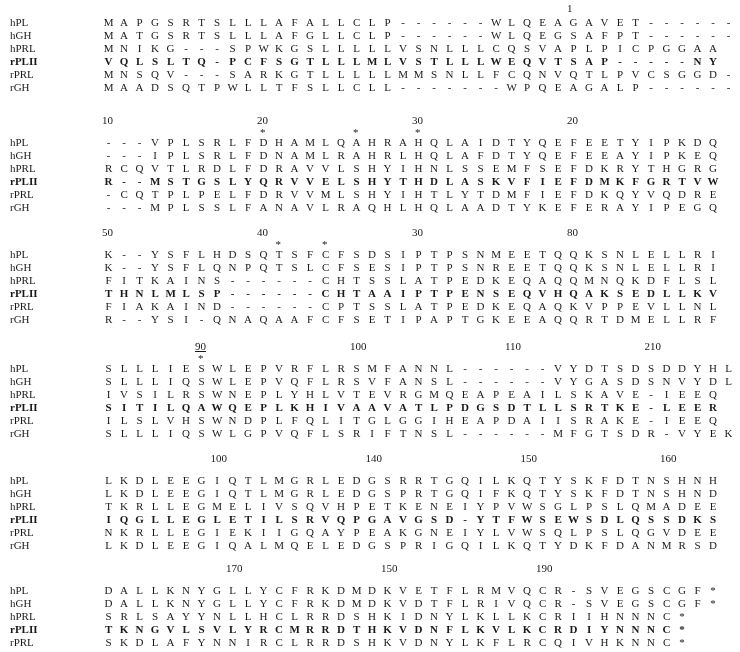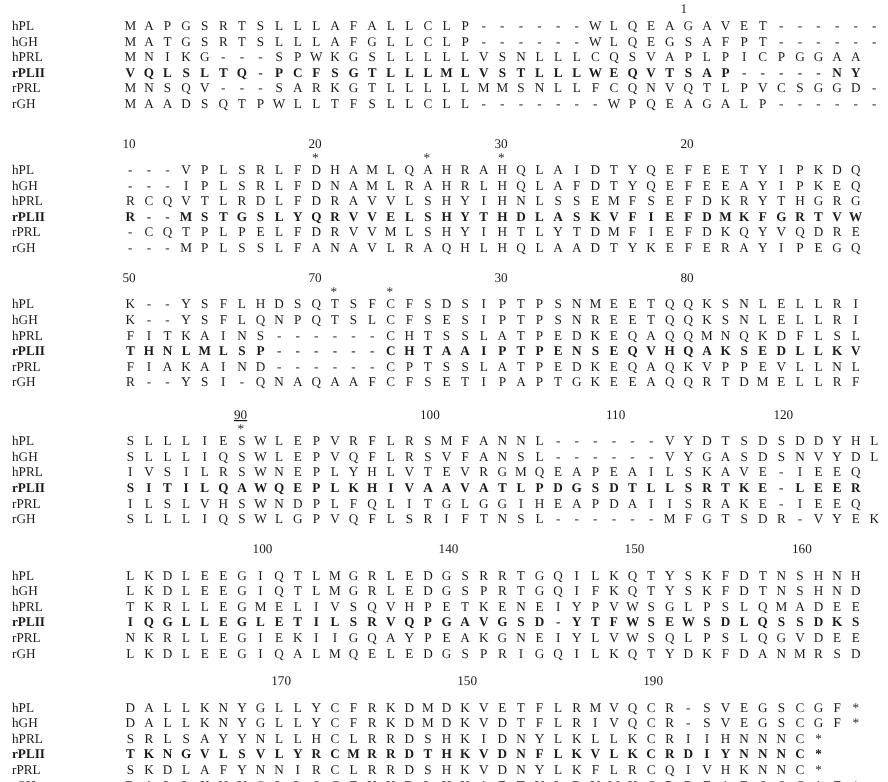--- a/index.html
+++ b/index.html
@@ -562,21 +562,21 @@
           <span class="res" style="left: 558px;">P</span>
           <span class="res" style="left: 573.5px;">E</span>
           <span class="res" style="left: 589px;">G</span>
           <span class="res" style="left: 604.5px;">Q</span>
         </div>
       </div>
     </div>
     <div class="block" style="top: 226px;">
       <div class="ruler" style="top: 0px;">
         <span class="tick" style="left: 4px;">50</span>
-        <span class="tick" style="left: 159px;">70</span>
+        <span class="tick" style="left: 159px;">40</span>
         <span class="tick" style="left: 314px;">30</span>
         <span class="tick" style="left: 469px;">80</span>
         <span class="star" style="left: 176.5px; top: 13px;">*</span>
         <span class="star" style="left: 223px; top: 13px;">*</span>
       </div>
       <div class="labels" style="top: 22px;">
         <div class="label">hPL</div>
         <div class="label">hGH</div>
         <div class="label">hPRL</div>
         <div class="label bold">rPLII</div>
@@ -836,21 +836,21 @@
           <span class="res" style="left: 589px;">R</span>
           <span class="res" style="left: 604.5px;">F</span>
         </div>
       </div>
     </div>
     <div class="block" style="top: 340px;">
       <div class="ruler" style="top: 0px;">
         <span class="tick" style="left: 97px; text-decoration: underline;">90</span>
         <span class="tick" style="left: 252px;">100</span>
         <span class="tick" style="left: 407px;">110</span>
-        <span class="tick" style="left: 546.5px;">120</span>
+        <span class="tick" style="left: 546.5px;">210</span>
         <span class="star" style="left: 99px; top: 13px;">*</span>
       </div>
       <div class="labels" style="top: 22px;">
         <div class="label">hPL</div>
         <div class="label">hGH</div>
         <div class="label">hPRL</div>
         <div class="label bold">rPLII</div>
         <div class="label">rPRL</div>
         <div class="label">rGH</div>
       </div>

